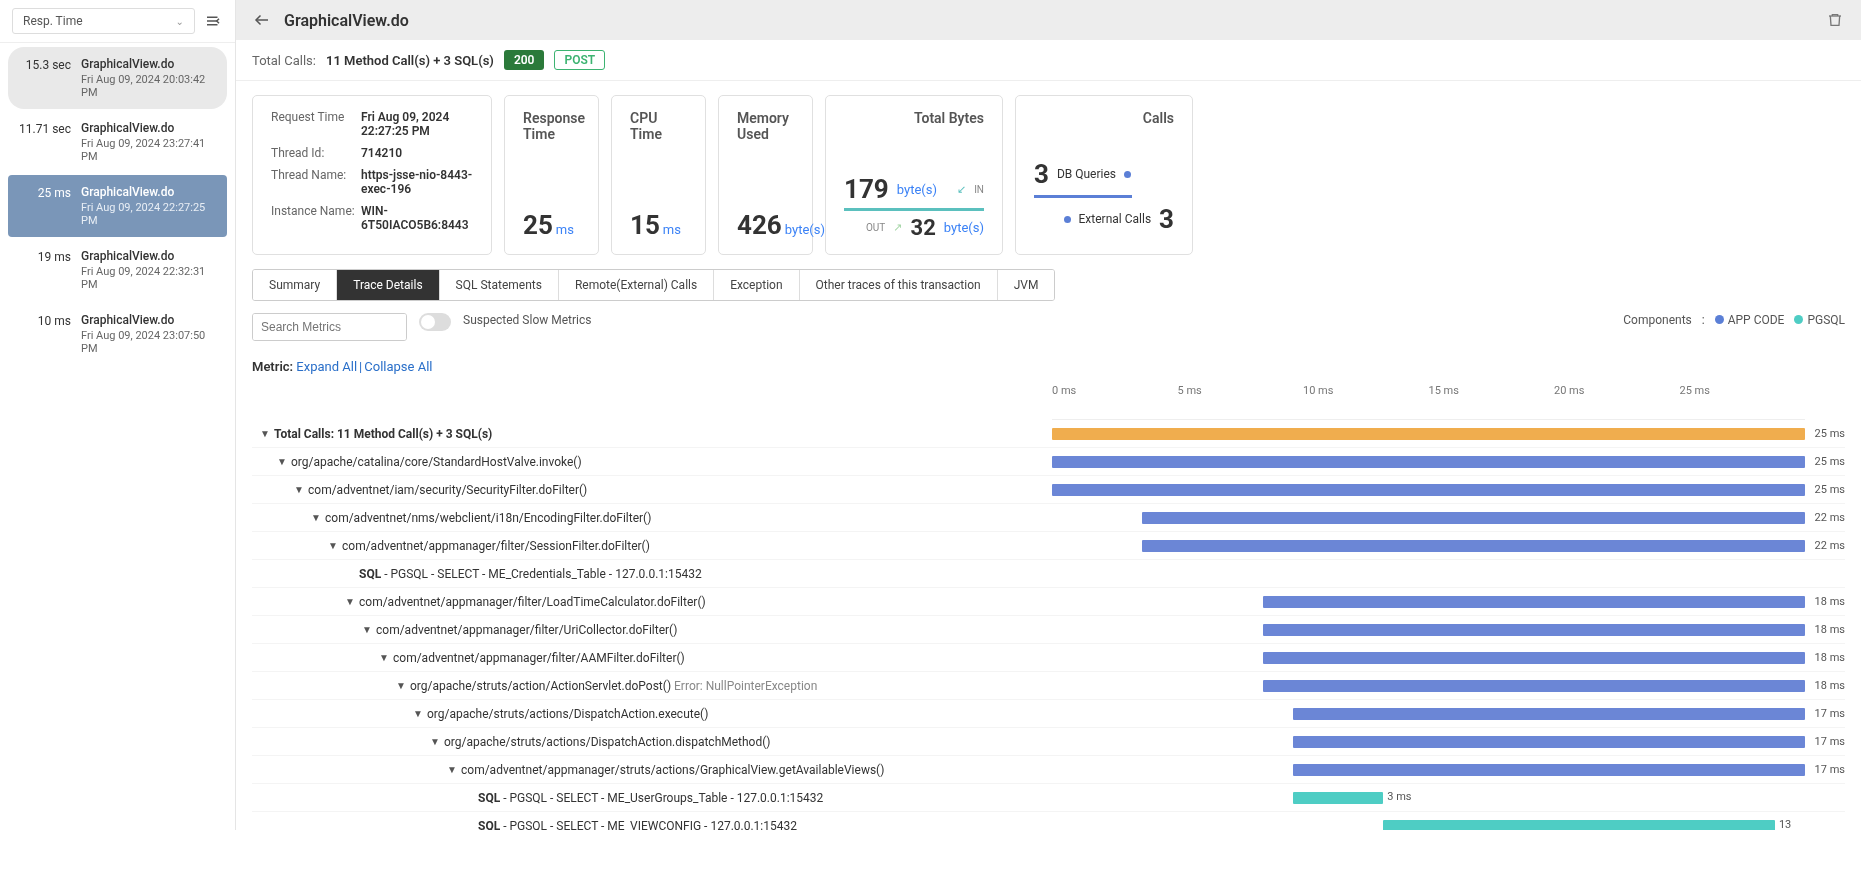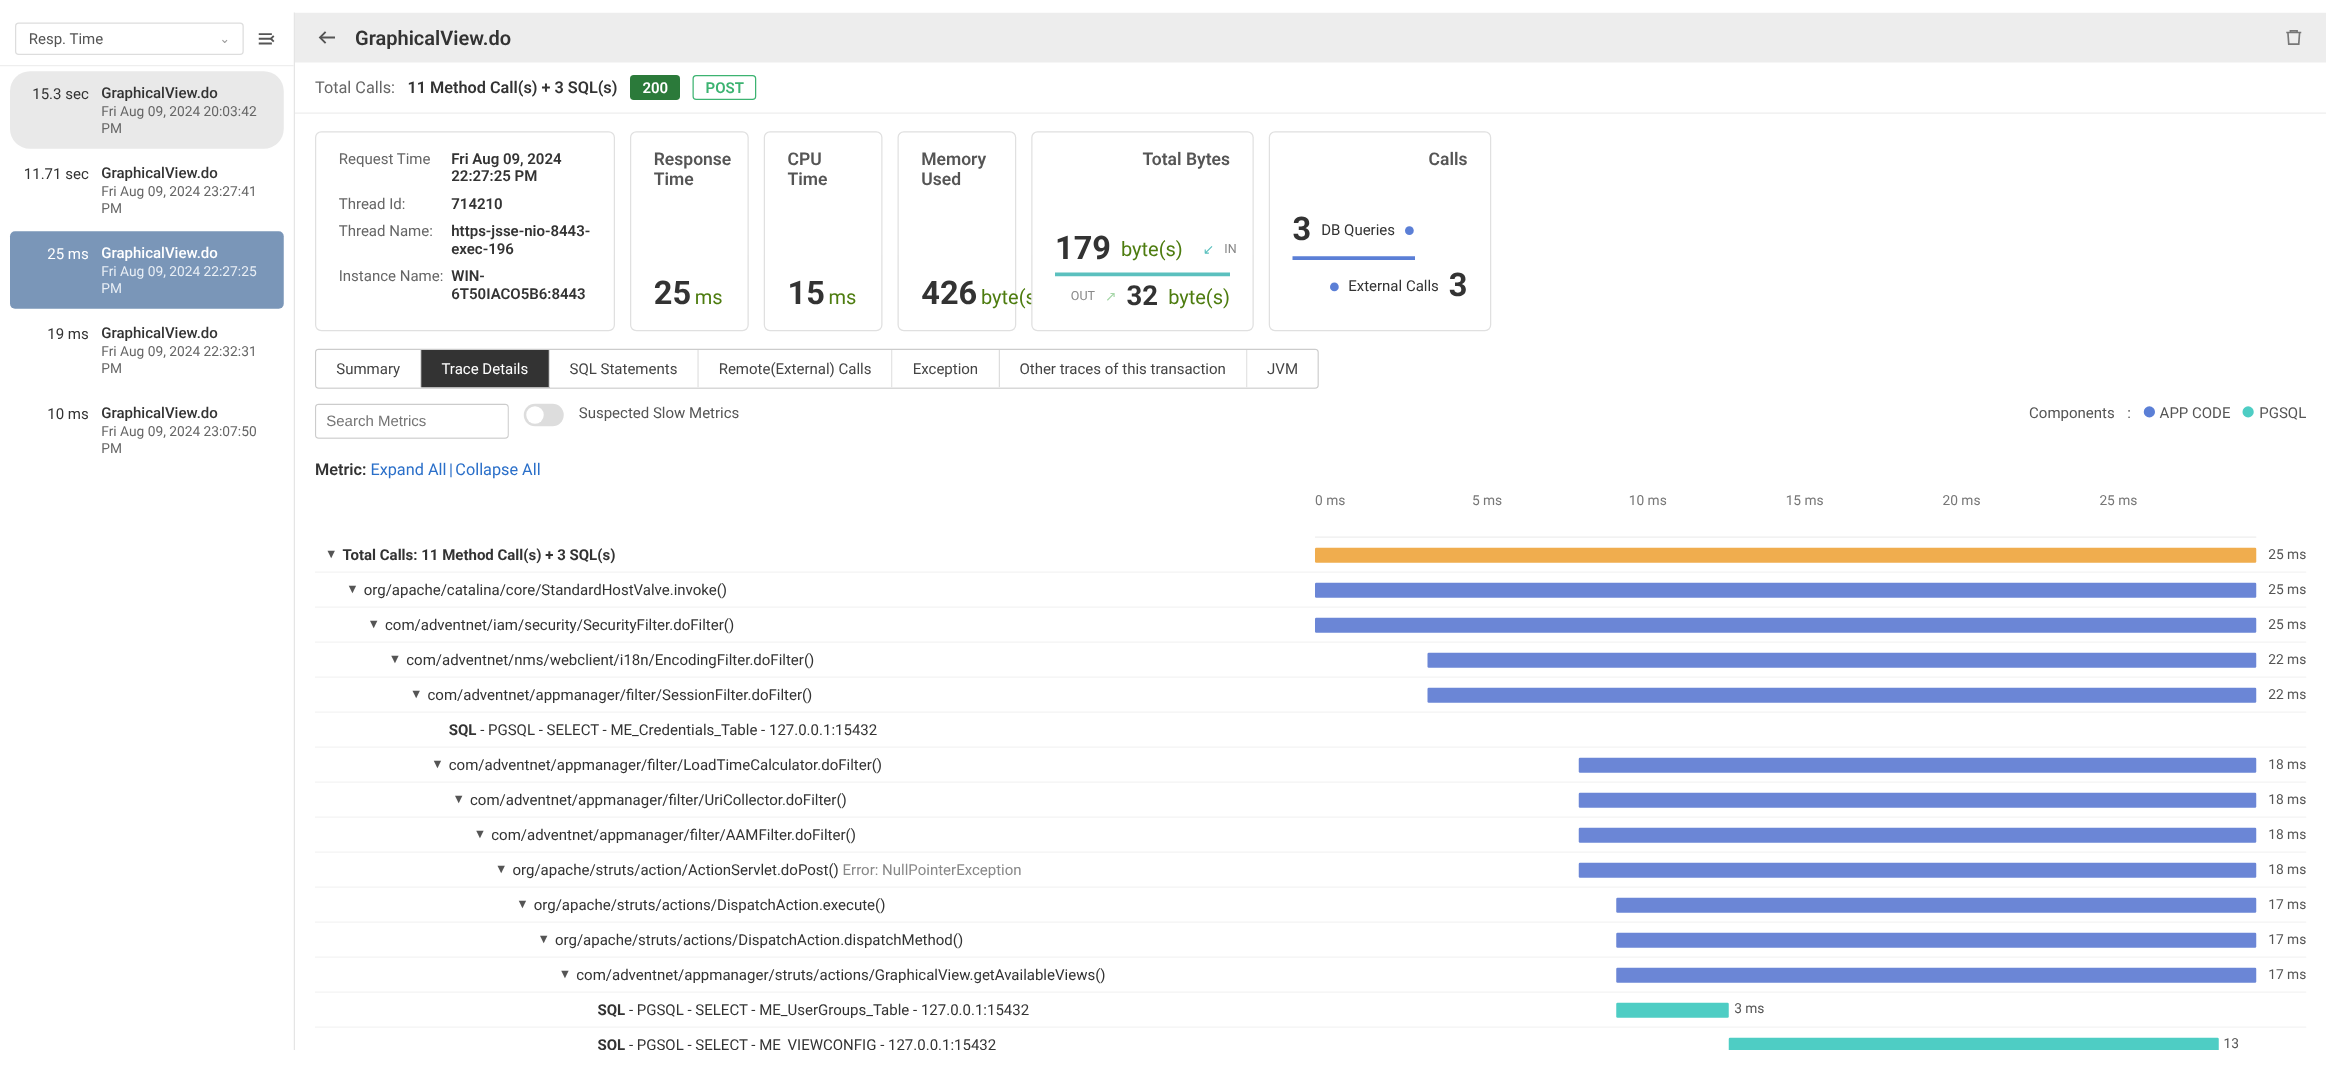--- a/index.html
+++ b/index.html
@@ -1,17 +1,17 @@
 <!DOCTYPE html>
 <html><head>
 <meta charset="utf-8">
 <style>
 * { box-sizing: border-box; margin: 0; padding: 0; }
 body { font-family: -apple-system, BlinkMacSystemFont, "Segoe UI", Roboto, Arial, sans-serif; font-size: 13px; color: #333; background: #fff; }
-.app { display: flex; height: 830px; width: 1861px; margin-top: 10px; }
+.app { display: flex; height: 830px; width: 1861px; }
 
 
 .sidebar { width: 236px; background: #fff; border-right: 1px solid #e5e5e5; display: flex; flex-direction: column; }
 .sidebar-header { display: flex; align-items: center; padding: 8px 12px; gap: 8px; border-bottom: 1px solid #eee; }
 .dropdown { flex: 1; border: 1px solid #ddd; border-radius: 3px; padding: 5px 10px; font-size: 12px; color: #555; background: #fff; display: flex; justify-content: space-between; align-items: center; cursor: pointer; }
 .chevron-down { font-size: 10px; color: #999; }
 .collapse-sidebar-icon { width: 20px; height: 20px; display: flex; align-items: center; justify-content: center; cursor: pointer; color: #555; }
 .collapse-sidebar-icon svg { width: 18px; height: 18px; }
 
 .trace-list { flex: 1; overflow-y: auto; padding: 4px 8px; }
@@ -45,21 +45,21 @@
 .card-info { width: 240px; font-size: 12px; }
 .info-row { display: flex; margin-bottom: 8px; }
 .info-row .k { width: 90px; color: #666; }
 .info-row .v { font-weight: 600; flex: 1; }
 .card-metric { width: 95px; display: flex; flex-direction: column; justify-content: space-between; min-height: 120px; }
 .card-metric.wide { width: 178px; }
 .metric-title { font-size: 14px; font-weight: 600; color: #555; }
 .metric-title.right { text-align: right; }
 .metric-value-row { display: flex; align-items: baseline; gap: 3px; margin-top: auto; }
 .metric-big { font-size: 26px; font-weight: 700; color: #333; }
-.metric-unit { font-size: 16px; color: #4d7c0f; }
+.metric-unit { font-size: 13px; color: #3b82f6; }
 .card-bytes-inner { display: flex; flex-direction: column; gap: 4px; margin-top: 18px; }
 .bytes-bar { height: 3px; background: #5bc0be; width: 100%; }
 .bytes-row-wrap { display: flex; align-items: center; gap: 8px; justify-content: space-between; }
 .io-label { font-size: 10px; color: #888; }
 .io-arrow { font-size: 11px; }
 .io-arrow.in { color: #5bc0be; }
 .io-arrow.out { color: #a5d6a7; }
 .card-calls-inner { margin-top: 14px; }
 .calls-row { display: flex; align-items: center; gap: 8px; font-size: 12px; margin-bottom: 6px; }
 .calls-num { font-size: 26px; font-weight: 700; }

